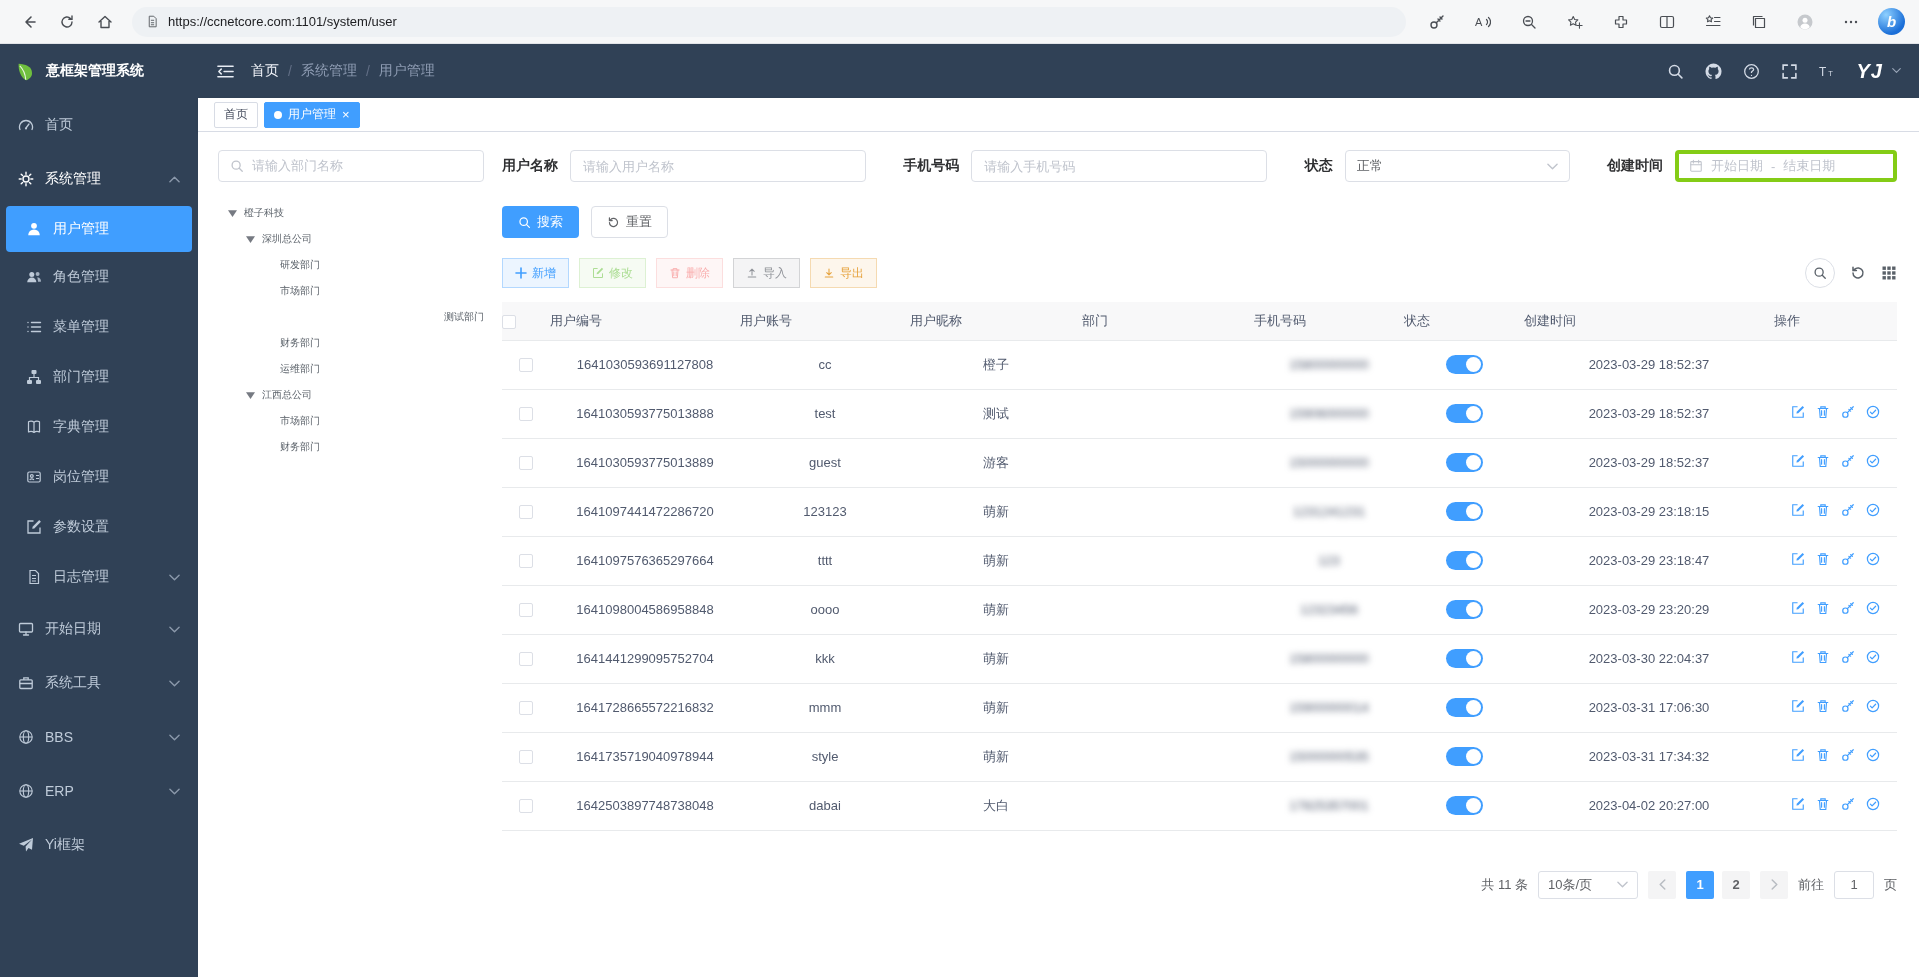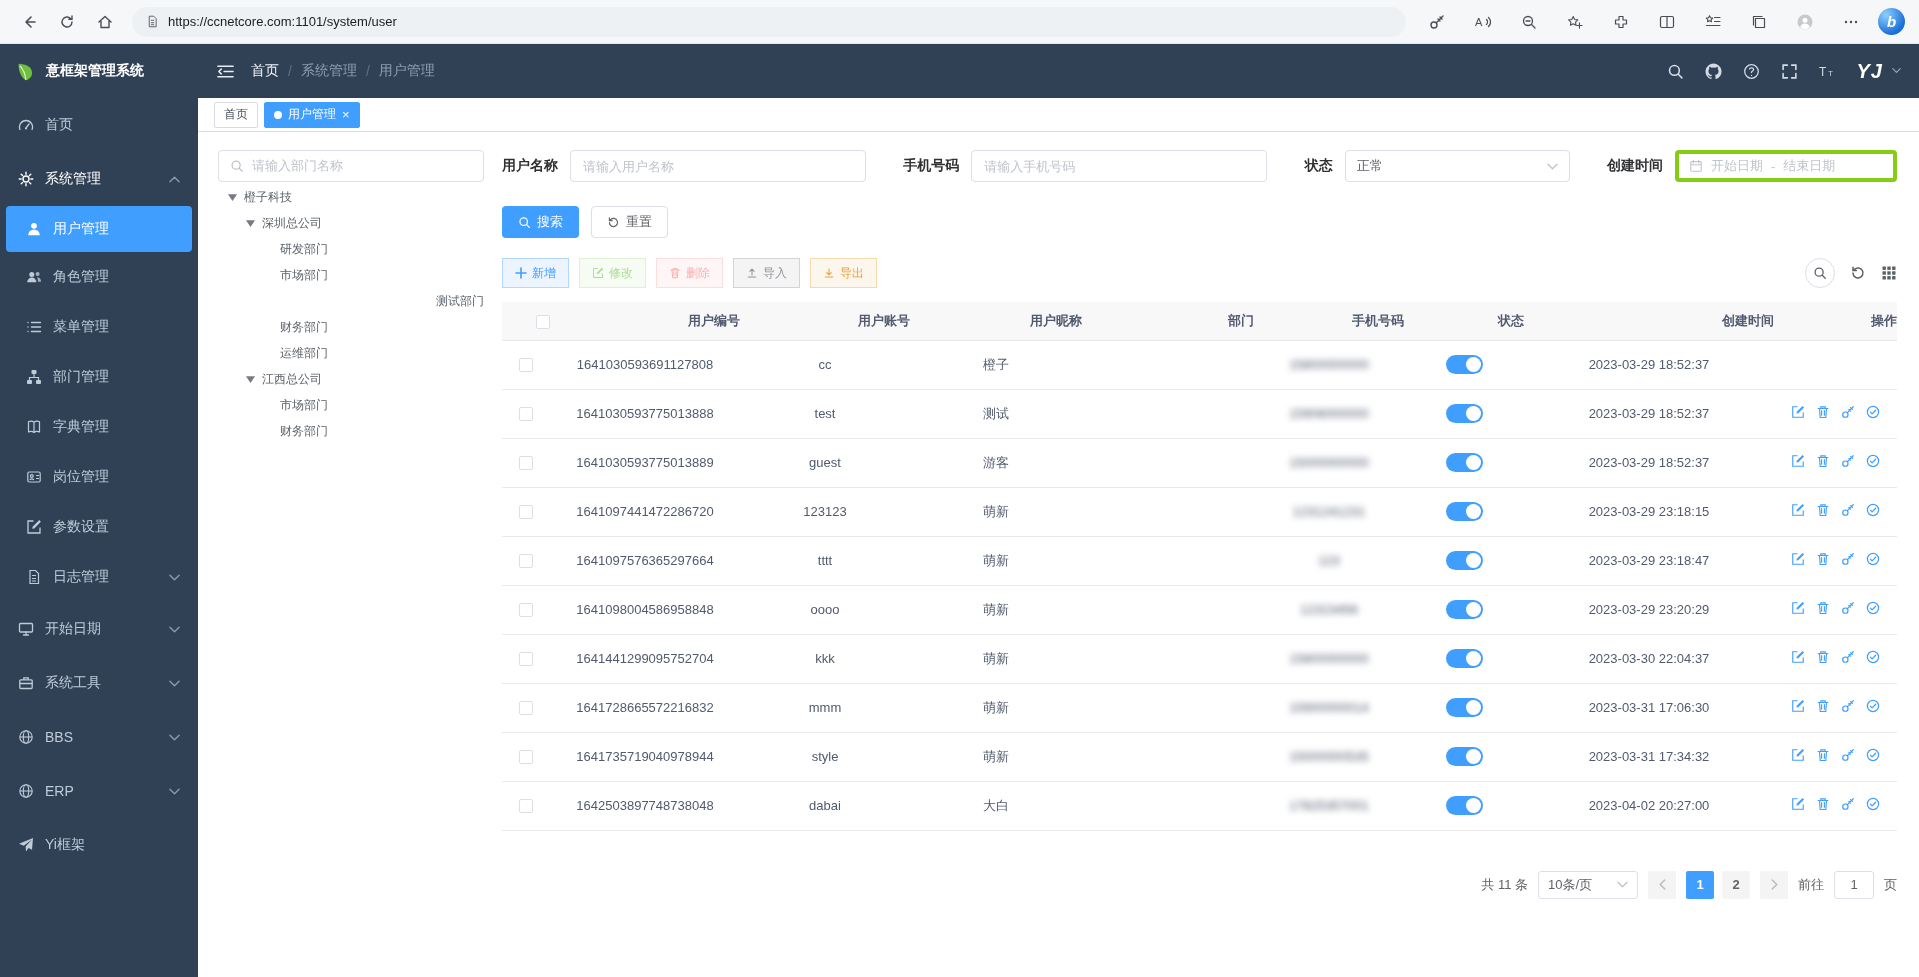--- a/index.html
+++ b/index.html
@@ -63,21 +63,21 @@
   .tag .dot{width:8px;height:8px;border-radius:50%;background:#fff;display:inline-block}
   .tag.active{background:var(--primary,#409eff);border-color:var(--primary,#409eff);color:#fff}
   .tag .close{font-size:13px;line-height:1;cursor:pointer}
 
   
   .content{flex:1;display:flex;background:#fff;min-height:0}
   .tree-panel{flex:0 0 266px;margin:18px 0 0 20px}
   .tree-search{height:32px;border:1px solid #dcdfe6;border-radius:4px;display:flex;align-items:center;
     gap:8px;padding:0 11px;color:#bfc3cc;font-size:13px;cursor:text}
   .tree-search .sic{font-size:14px;display:inline-flex;color:#c0c4cc}
-  .tree{margin-top:2px;font-size:12px;color:#5a6169}
+  .tree{margin-top:18px;font-size:10px;color:#5a6169}
   .tree-node{height:26px;display:flex;align-items:center;gap:6px;cursor:pointer;white-space:nowrap}
   .tcaret{font-size:9px;display:inline-flex;color:#767a82;width:10px}
 
   .main{flex:1;margin:18px 22px 0 18px;min-width:0}
   .filter-row{display:flex;align-items:center;justify-content:space-between}
   .ffield{display:flex;align-items:center;gap:12px}
   .flabel{font-weight:bold;font-size:14px;color:#303133;white-space:nowrap}
   .finput{height:32px;border:1px solid #dcdfe6;border-radius:4px;font-size:13px;padding:0 12px;
     color:#606266;background:#fff;outline:none;font-family:inherit}
   .finput::placeholder{color:#bfc3cc}
@@ -105,22 +105,22 @@
   .tbtn.danger{background:#fef0f0;border-color:#fbc4c4;color:var(--danger,#f56c6c)}
   .tbtn.info{background:#f4f4f5;border-color:#d3d4d6;color:var(--info,#909399)}
   .tbtn.warning{background:#fdf6ec;border-color:#f5dab1;color:var(--warning,#e6a23c)}
   .tbtn.disabled{opacity:.55;cursor:not-allowed}
   .toolbar-right{margin-left:auto;display:flex;align-items:center;gap:15px;color:#5a6169}
   .circle-btn{width:30px;height:30px;border:1px solid #dcdfe6;border-radius:50%;display:flex;
     align-items:center;justify-content:center;font-size:14px;cursor:pointer;background:#fff}
   .ricon{font-size:16px;display:inline-flex;cursor:pointer}
 
   .utable{width:100%;border-collapse:collapse;margin-top:14px;table-layout:fixed}
-  .utable th{background:#f8f8f9;color:#515a6e;font-size:13px;font-weight:bold;height:38px;
-    border-bottom:1px solid #e8eaec;text-align:right}
+  .utable th{background:#f8f8f9;color:#515a6e;font-size:13px;font-weight:normal;height:38px;
+    border-bottom:1px solid #e8eaec;text-align:left}
   .utable td{height:49px;border-bottom:1px solid #e8eaec;font-size:13px;color:#515a6e;
     text-align:center;overflow:hidden;white-space:nowrap}
   .checkbox{width:14px;height:14px;border:1px solid #dcdfe6;border-radius:2px;display:inline-block;
     background:#fff;vertical-align:middle;cursor:pointer}
   .blur{filter:blur(3px);user-select:none}
   .toggle{width:37px;height:19px;border-radius:10px;background:var(--primary,#409eff);display:inline-block;
     position:relative;cursor:pointer;vertical-align:middle}
   .toggle i{position:absolute;right:2px;top:2px;width:15px;height:15px;border-radius:50%;background:#fff}
   .actions{display:inline-flex;gap:11px;color:var(--primary,#409eff)}
   .actions .act{font-size:14px;display:inline-flex;cursor:pointer}

